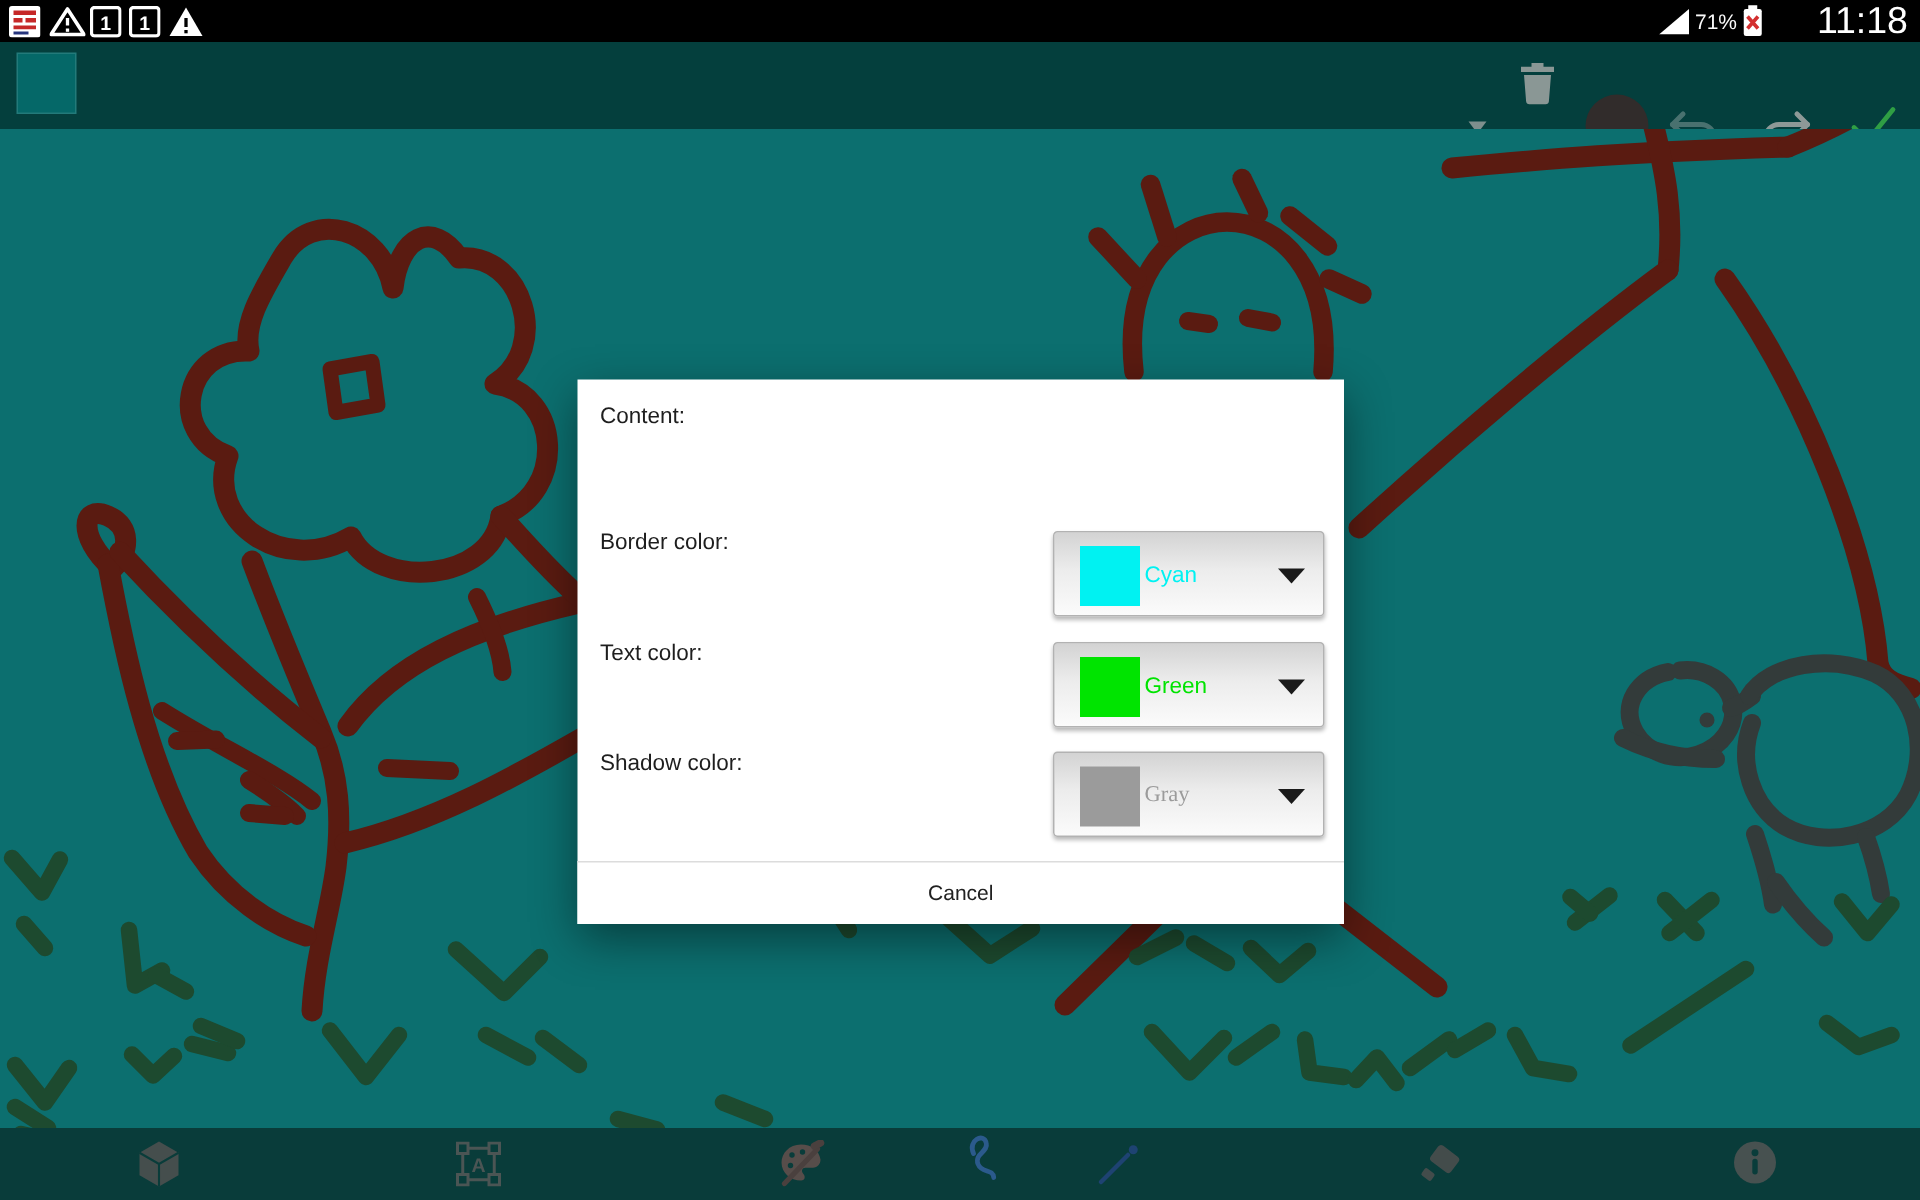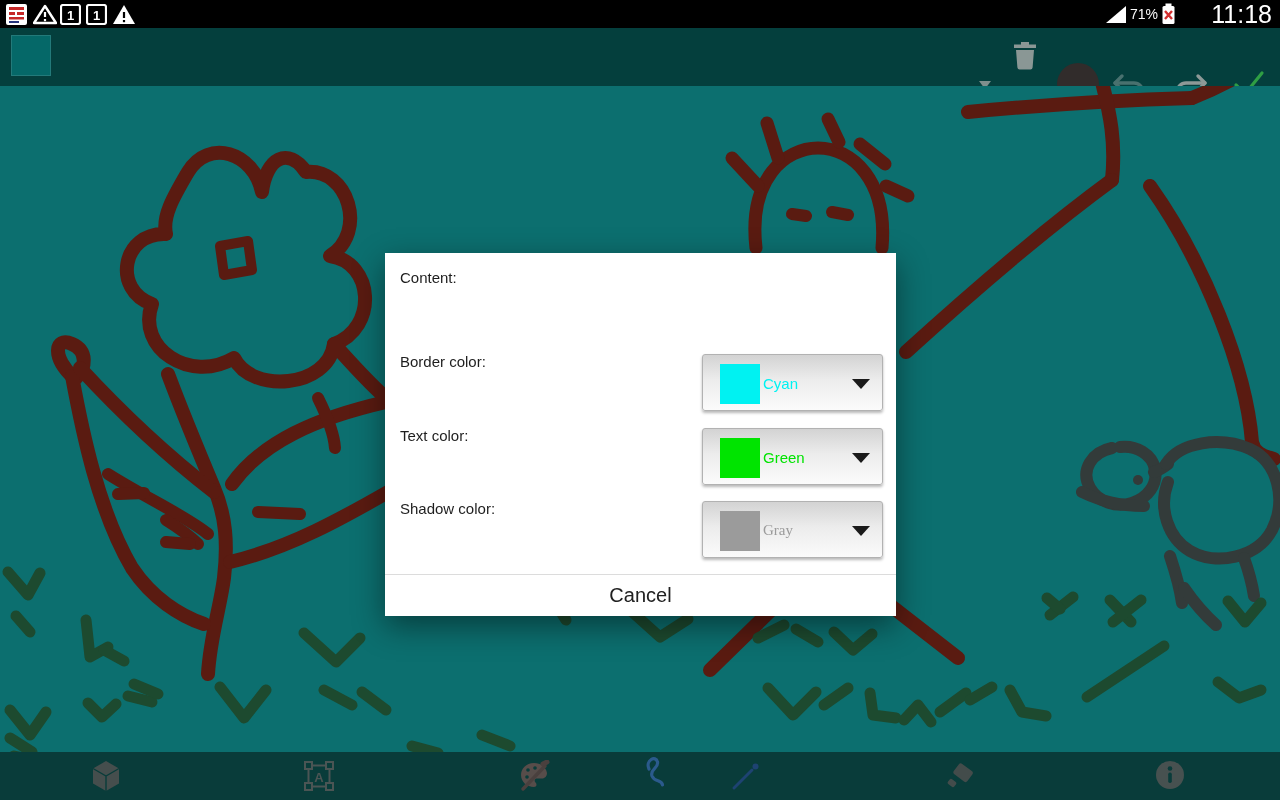--- a/index.html
+++ b/index.html
@@ -35,21 +35,21 @@
   .spinner{left:317px;width:181px;height:57px;border:1px solid #b2b2b2;border-radius:3px;
            background:linear-gradient(#d3d3d3,#ececec 45%,#fbfbfb);
            box-shadow:0 2px 3px rgba(0,0,0,0.28);cursor:pointer;}
   .spin-swatch{position:absolute;left:17px;top:9px;width:40px;height:40px;}
   .spin-value{position:absolute;left:60px;top:0;height:57px;line-height:57px;font-size:15px;}
   .spin-caret{position:absolute;right:12px;top:24px;width:0;height:0;
               border-left:9px solid transparent;border-right:9px solid transparent;
               border-top:10px solid #1a1a1a;}
   #btnbar{left:0;top:321px;width:511px;height:42px;background:#fff;border-top:1px solid #dcdcdc;
           display:flex;}
-  .dlg-btn{flex:1;text-align:center;line-height:41px;font-size:20px;color:#212121;cursor:pointer;}
+  .dlg-btn{flex:1;text-align:center;line-height:41px;font-size:14px;color:#212121;cursor:pointer;}
   #btn-ok{border-left:1px solid #dcdcdc;}
 
   svg{display:block;}
   text{font-family:"Liberation Sans",sans-serif;}
 </style>
 </head>
 <body>
 
 <div id="screen">
 

